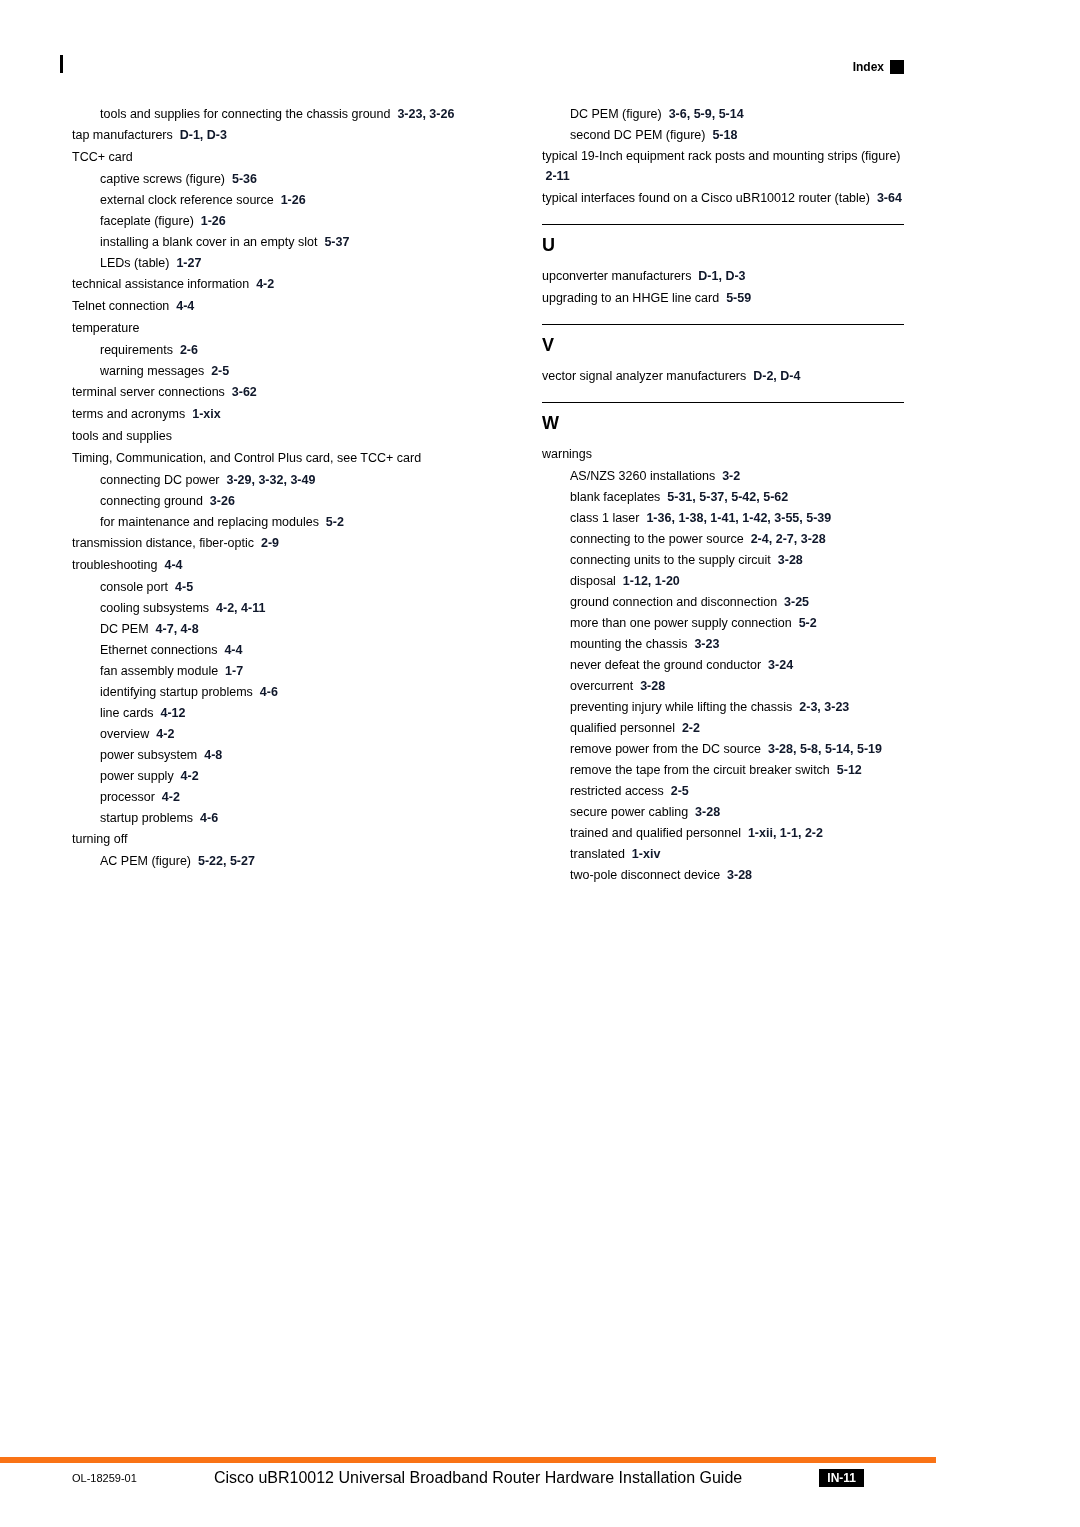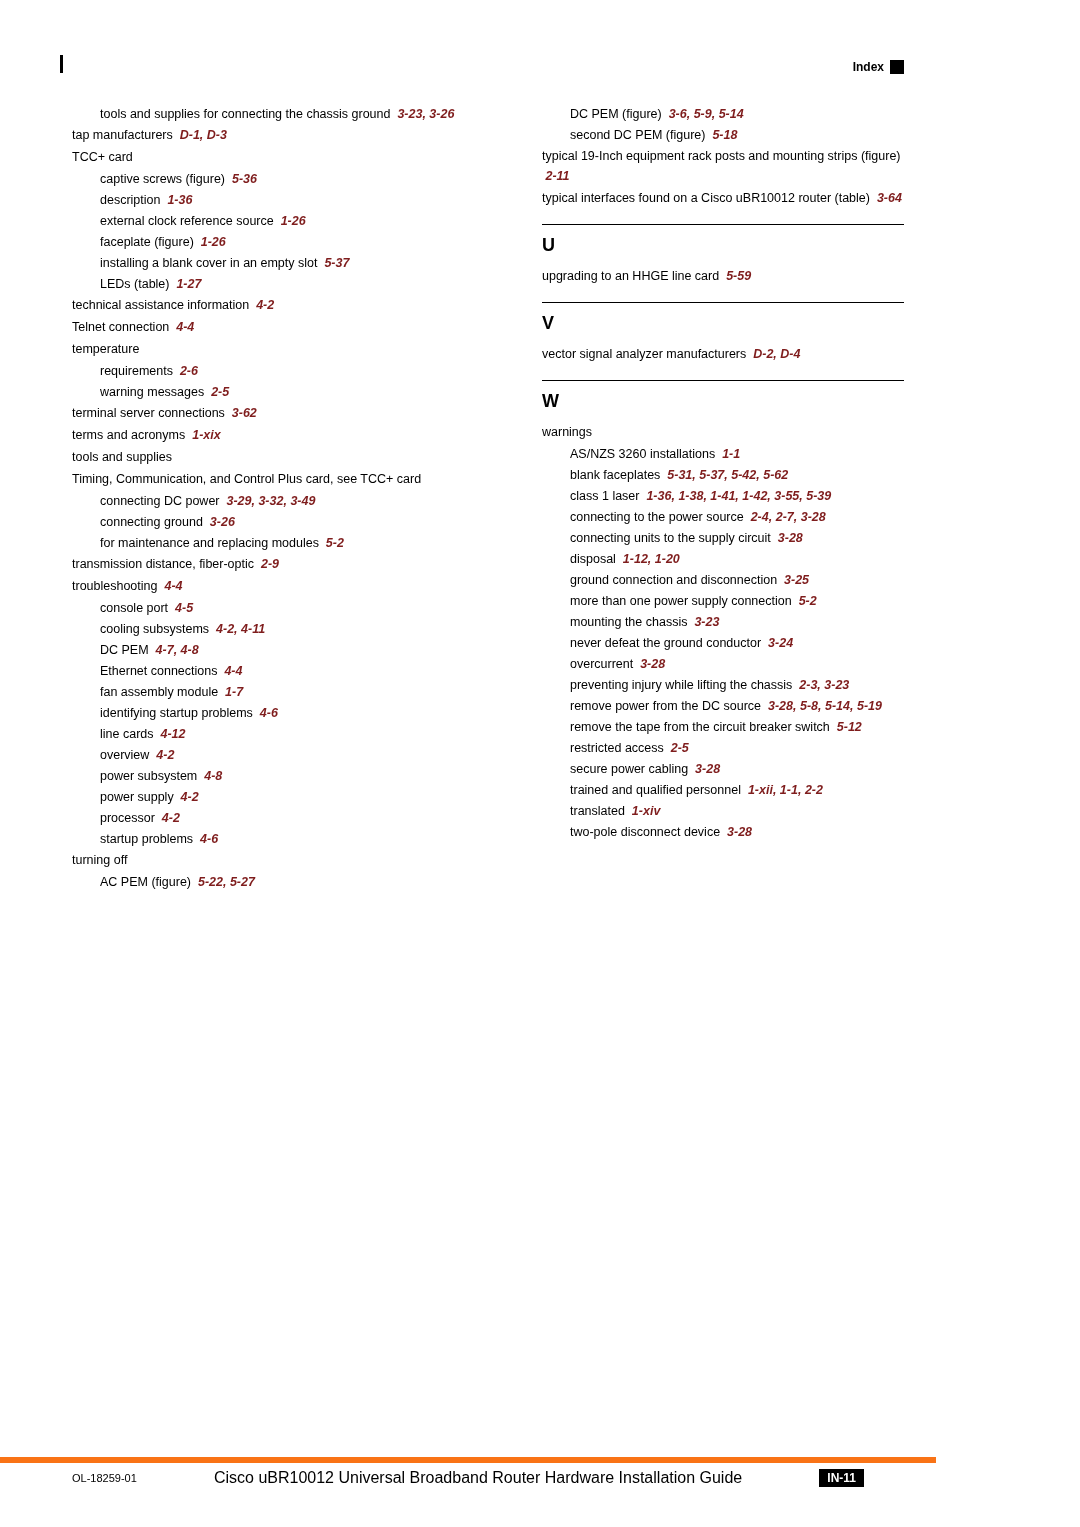--- a/index.html
+++ b/index.html
@@ -74,24 +74,23 @@
 
     .entry-l1 {
       margin-bottom: 2px;
     }
     .entry-l2 {
       padding-left: 28px;
       margin-bottom: 1px;
     }
 
     .blue-link {
-      color: #7f1d1d;
+      color: #0f172a;
       font-weight: bold;
       text-decoration: none;
-      font-style: italic;
     }
 
     .section-divider {
       border: none;
       border-top: 1px solid #000;
       margin: 16px 0 10px 0;
     }
 
     .section-letter {
       font-size: 18px;
@@ -157,23 +156,20 @@
         tap manufacturers &nbsp;<span class="blue-link">D-1, D-3</span>
       </div>
 
       <div class="entry entry-l1">
         TCC+ card
       </div>
       <div class="entry entry-l2">
         captive screws (figure) &nbsp;<span class="blue-link">5-36</span>
       </div>
       <div class="entry entry-l2">
-        description &nbsp;<span class="blue-link">1-36</span>
-      </div>
-      <div class="entry entry-l2">
         external clock reference source &nbsp;<span class="blue-link">1-26</span>
       </div>
       <div class="entry entry-l2">
         faceplate (figure) &nbsp;<span class="blue-link">1-26</span>
       </div>
       <div class="entry entry-l2">
         installing a blank cover in an empty slot &nbsp;<span class="blue-link">5-37</span>
       </div>
       <div class="entry entry-l2">
         LEDs (table) &nbsp;<span class="blue-link">1-27</span>
@@ -283,38 +279,41 @@
         typical 19-Inch equipment rack posts and mounting strips (figure) &nbsp;<span class="blue-link">2-11</span>
       </div>
       <div class="entry entry-l1">
         typical interfaces found on a Cisco uBR10012 router (table) &nbsp;<span class="blue-link">3-64</span>
       </div>
 
       <hr class="section-divider">
       <div class="section-letter">U</div>
 
       <div class="entry entry-l1">
+        upconverter manufacturers &nbsp;<span class="blue-link">D-1, D-3</span>
+      </div>
+      <div class="entry entry-l1">
         upgrading to an HHGE line card &nbsp;<span class="blue-link">5-59</span>
       </div>
 
       <hr class="section-divider">
       <div class="section-letter">V</div>
 
       <div class="entry entry-l1">
         vector signal analyzer manufacturers &nbsp;<span class="blue-link">D-2, D-4</span>
       </div>
 
       <hr class="section-divider">
       <div class="section-letter">W</div>
 
       <div class="entry entry-l1">
         warnings
       </div>
       <div class="entry entry-l2">
-        AS/NZS 3260 installations &nbsp;<span class="blue-link">1-1</span>
+        AS/NZS 3260 installations &nbsp;<span class="blue-link">3-2</span>
       </div>
       <div class="entry entry-l2">
         blank faceplates &nbsp;<span class="blue-link">5-31, 5-37, 5-42, 5-62</span>
       </div>
       <div class="entry entry-l2">
         class 1 laser &nbsp;<span class="blue-link">1-36, 1-38, 1-41, 1-42, 3-55, 5-39</span>
       </div>
       <div class="entry entry-l2">
         connecting to the power source &nbsp;<span class="blue-link">2-4, 2-7, 3-28</span>
       </div>
@@ -334,20 +333,23 @@
         mounting the chassis &nbsp;<span class="blue-link">3-23</span>
       </div>
       <div class="entry entry-l2">
         never defeat the ground conductor &nbsp;<span class="blue-link">3-24</span>
       </div>
       <div class="entry entry-l2">
         overcurrent &nbsp;<span class="blue-link">3-28</span>
       </div>
       <div class="entry entry-l2">
         preventing injury while lifting the chassis &nbsp;<span class="blue-link">2-3, 3-23</span>
+      </div>
+      <div class="entry entry-l2">
+        qualified personnel &nbsp;<span class="blue-link">2-2</span>
       </div>
       <div class="entry entry-l2">
         remove power from the DC source &nbsp;<span class="blue-link">3-28, 5-8, 5-14, 5-19</span>
       </div>
       <div class="entry entry-l2">
         remove the tape from the circuit breaker switch &nbsp;<span class="blue-link">5-12</span>
       </div>
       <div class="entry entry-l2">
         restricted access &nbsp;<span class="blue-link">2-5</span>
       </div>

